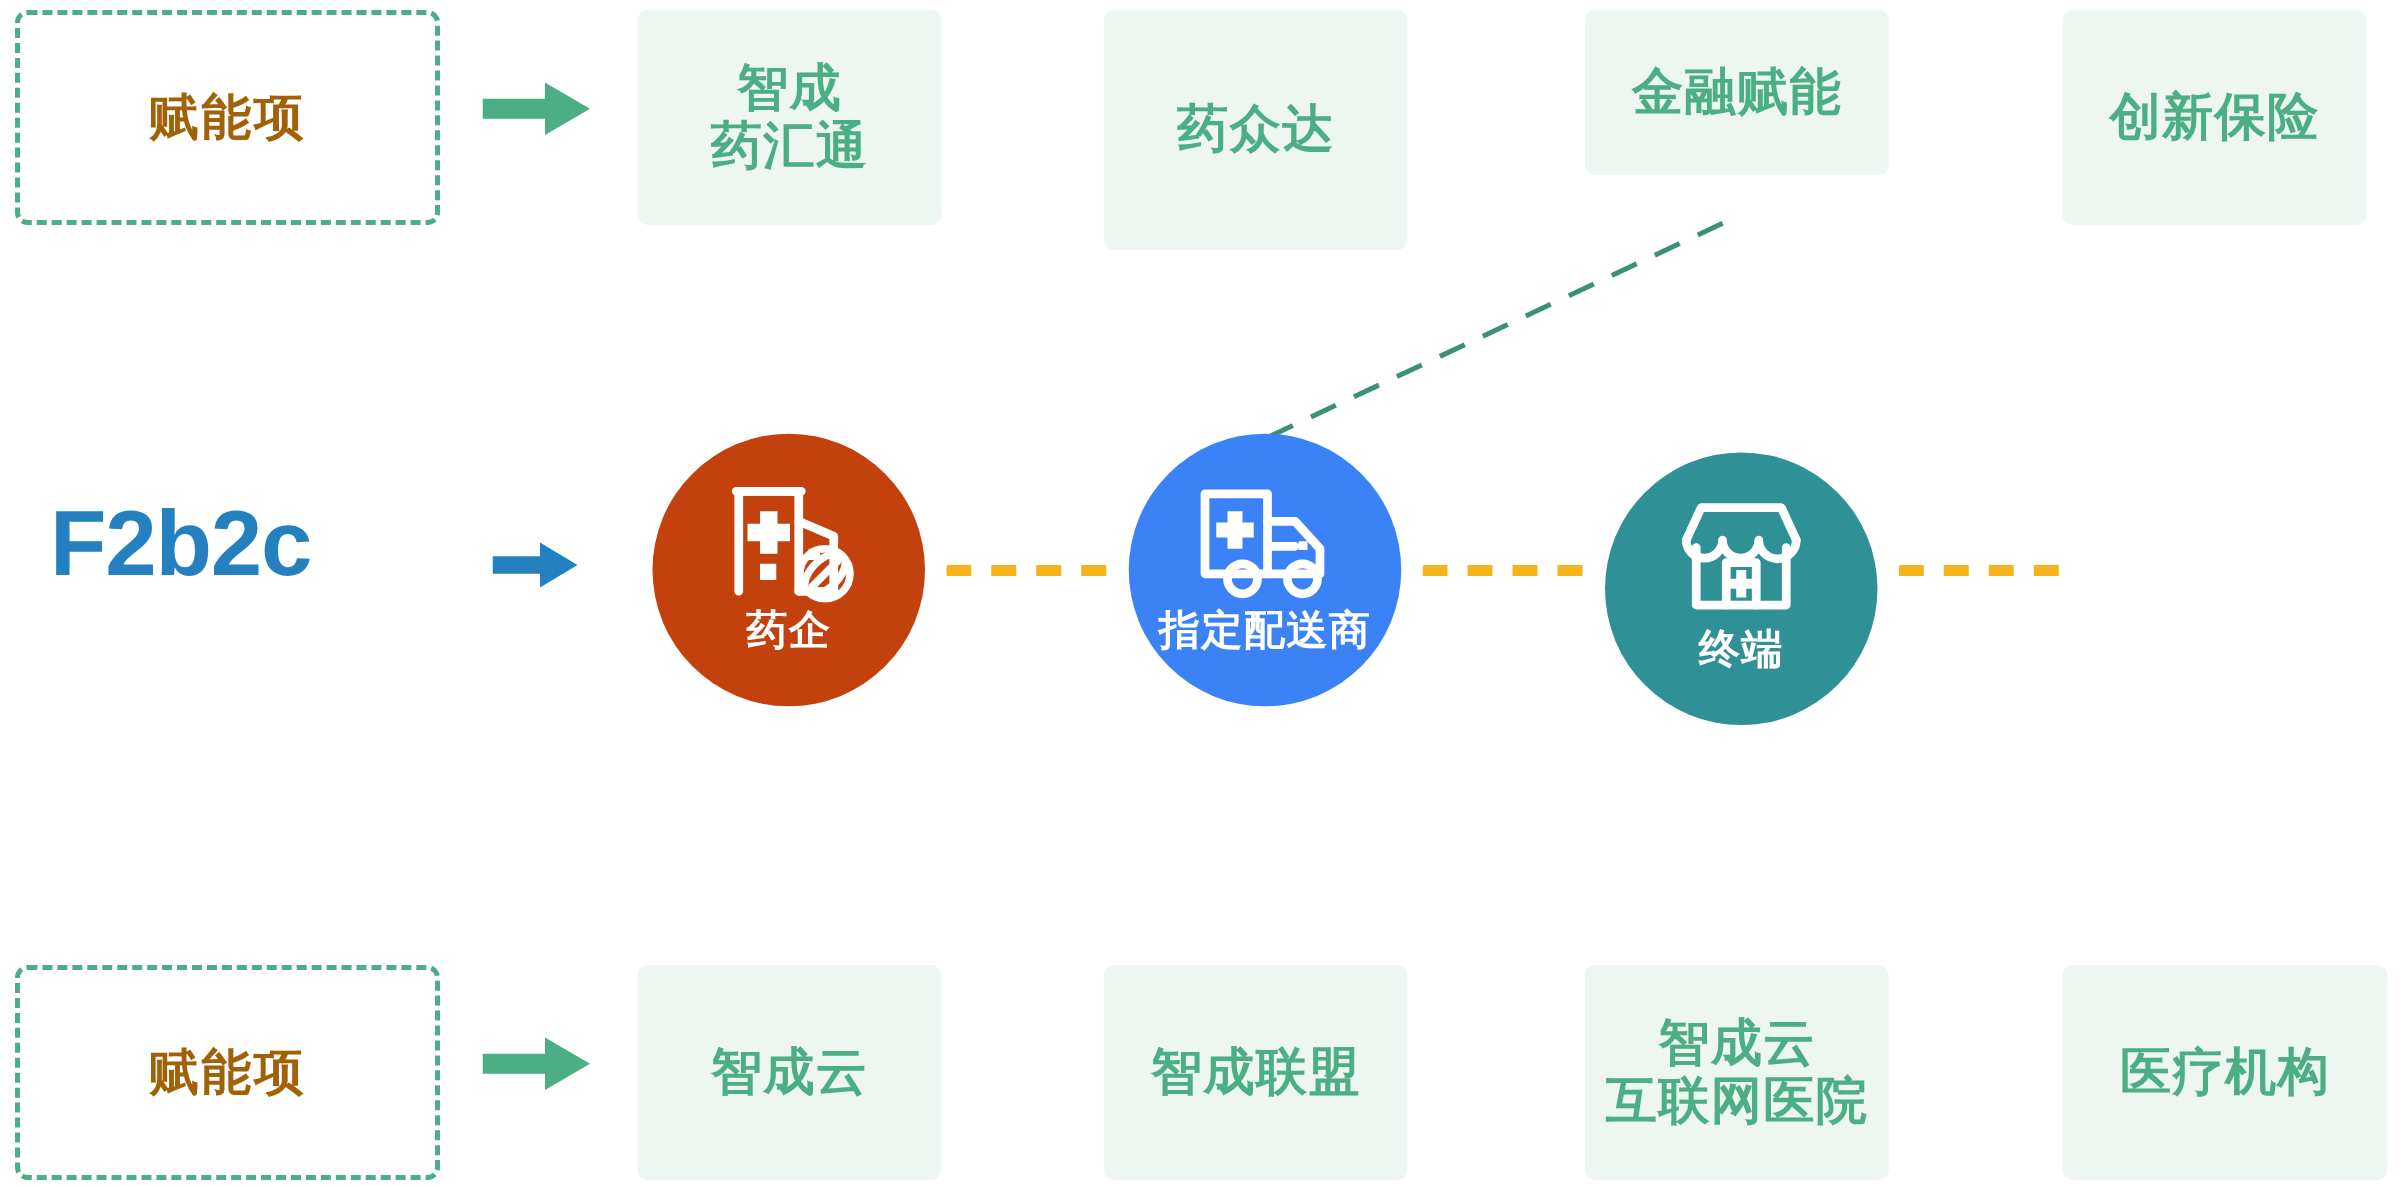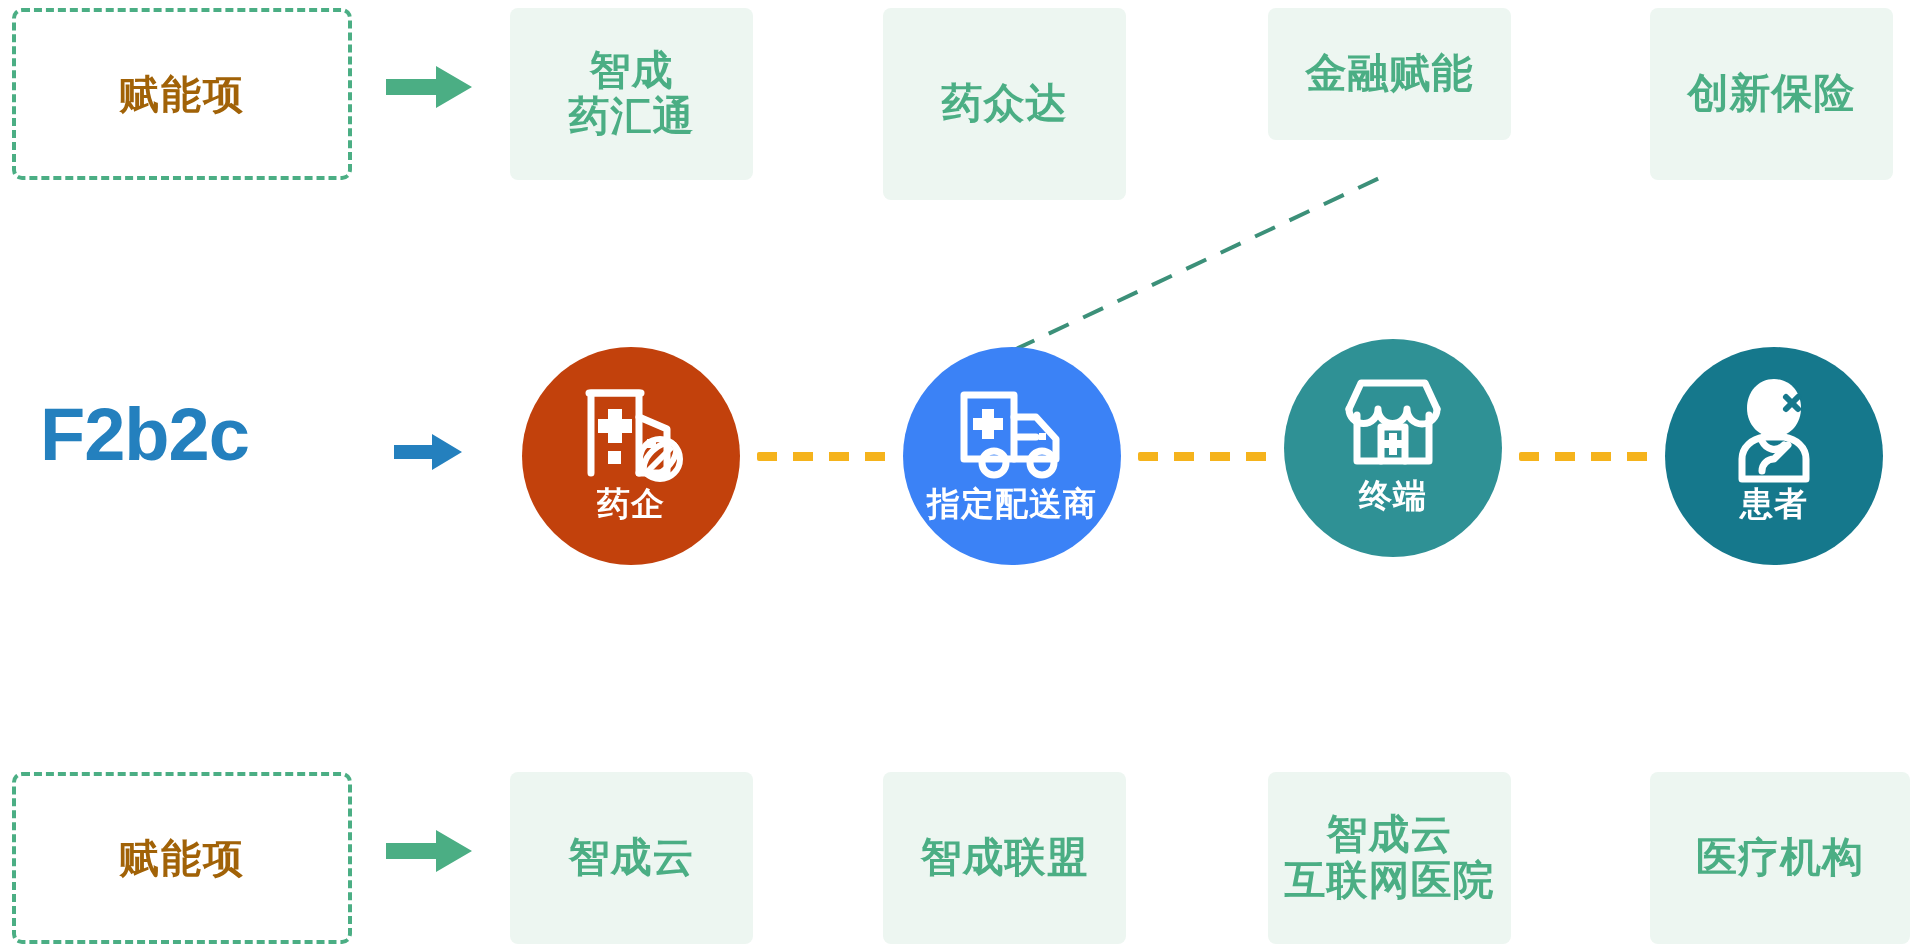--- a/index.html
+++ b/index.html
@@ -122,21 +122,21 @@
     margin-top: 2px;
     font-size: 33px;
     font-weight: bold;
     color: #ffffff;
     letter-spacing: 1px;
     line-height: 1;
     white-space: nowrap;
   }
   #node-0 { left: 522px;  top: 347px; }
   #node-1 { left: 903px;  top: 347px; }
-  #node-2 { left: 1284px; top: 339px; }
+  #node-2 { left: 1284px; top: 362px; }
   #node-3 { left: 1665px; top: 347px; }
 
   
   .connector {
     position: absolute;
     top: 452px;
     height: 9px;
     border-radius: 2px;
   }
   #conn-0 { left: 757px;  width: 131px; }
@@ -233,37 +233,20 @@
         <path d="M12 44 a14 14 0 0 0 29 0 a14 14 0 0 0 29 0 a14 14 0 0 0 30 0"></path>
         <path d="M20 50 V96 H92 V50"></path>
         <path d="M44 96 V62 H68 V96"></path>
       </g>
       <rect x="52" y="68" width="8" height="22" fill="#ffffff"></rect>
       <rect x="45" y="75" width="22" height="8" fill="#ffffff"></rect>
     </svg>
     <span class="node-label">终端</span>
   </div>
 
-  <div class="flow-node" id="node-3" style="background:#15788c;">
-    <svg class="node-icon" viewBox="0 0 112 112">
-      <g fill="#ffffff">
-        <path d="M56 6 c-16 0 -27 13 -27 29 c0 17 12 29 27 29 c15 0 27 -12 27 -29 c0 -16 -11 -29 -27 -29 Z"></path>
-      </g>
-      <g fill="none" stroke="#15788c" stroke-width="6" stroke-linecap="round">
-        <line x1="68" y1="24" x2="80" y2="36"></line>
-        <line x1="80" y1="24" x2="68" y2="36"></line>
-      </g>
-      <g fill="none" stroke="#ffffff" stroke-width="7" stroke-linejoin="round" stroke-linecap="round">
-        <path d="M24 106 V86 c0 -12 10 -20 22 -22 h20 c12 2 22 10 22 22 v20 Z"></path>
-        <path d="M44 68 c4 8 14 12 22 4"></path>
-        <path d="M44 98 a12 12 0 0 1 12 -12 l14 -14"></path>
-      </g>
-    </svg>
-    <span class="node-label">患者</span>
-  </div>
 
   <svg class="connector" id="conn-0" viewBox="0 0 131 9" preserveAspectRatio="none">
     <line x1="0" y1="4.5" x2="131" y2="4.5" stroke="#f5b31c" stroke-width="9" stroke-dasharray="20 16"></line>
   </svg>
   <svg class="connector" id="conn-1" viewBox="0 0 131 9" preserveAspectRatio="none">
     <line x1="0" y1="4.5" x2="131" y2="4.5" stroke="#f5b31c" stroke-width="9" stroke-dasharray="20 16"></line>
   </svg>
   <svg class="connector" id="conn-2" viewBox="0 0 131 9" preserveAspectRatio="none">
     <line x1="0" y1="4.5" x2="131" y2="4.5" stroke="#f5b31c" stroke-width="9" stroke-dasharray="20 16"></line>
   </svg>

